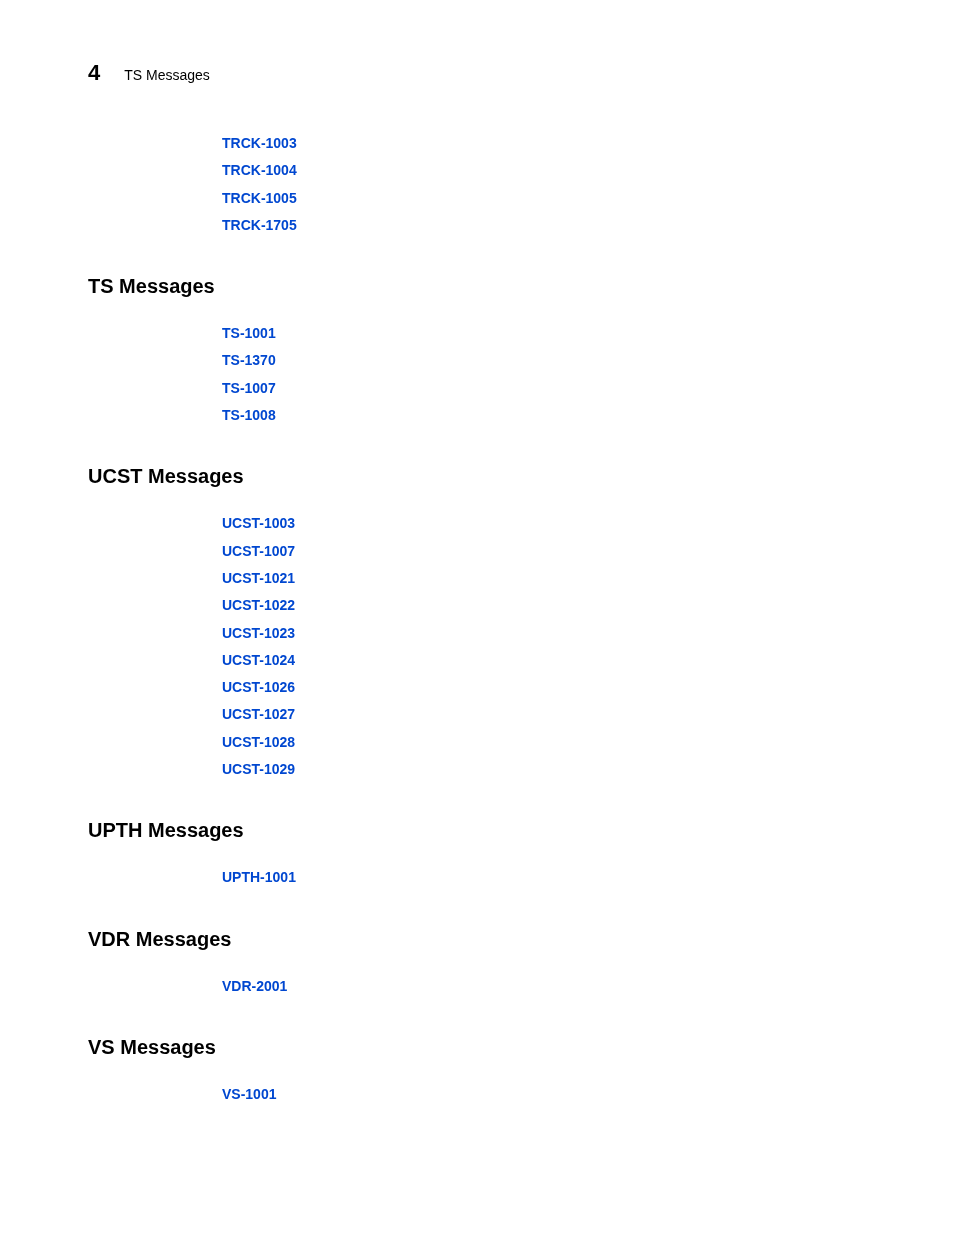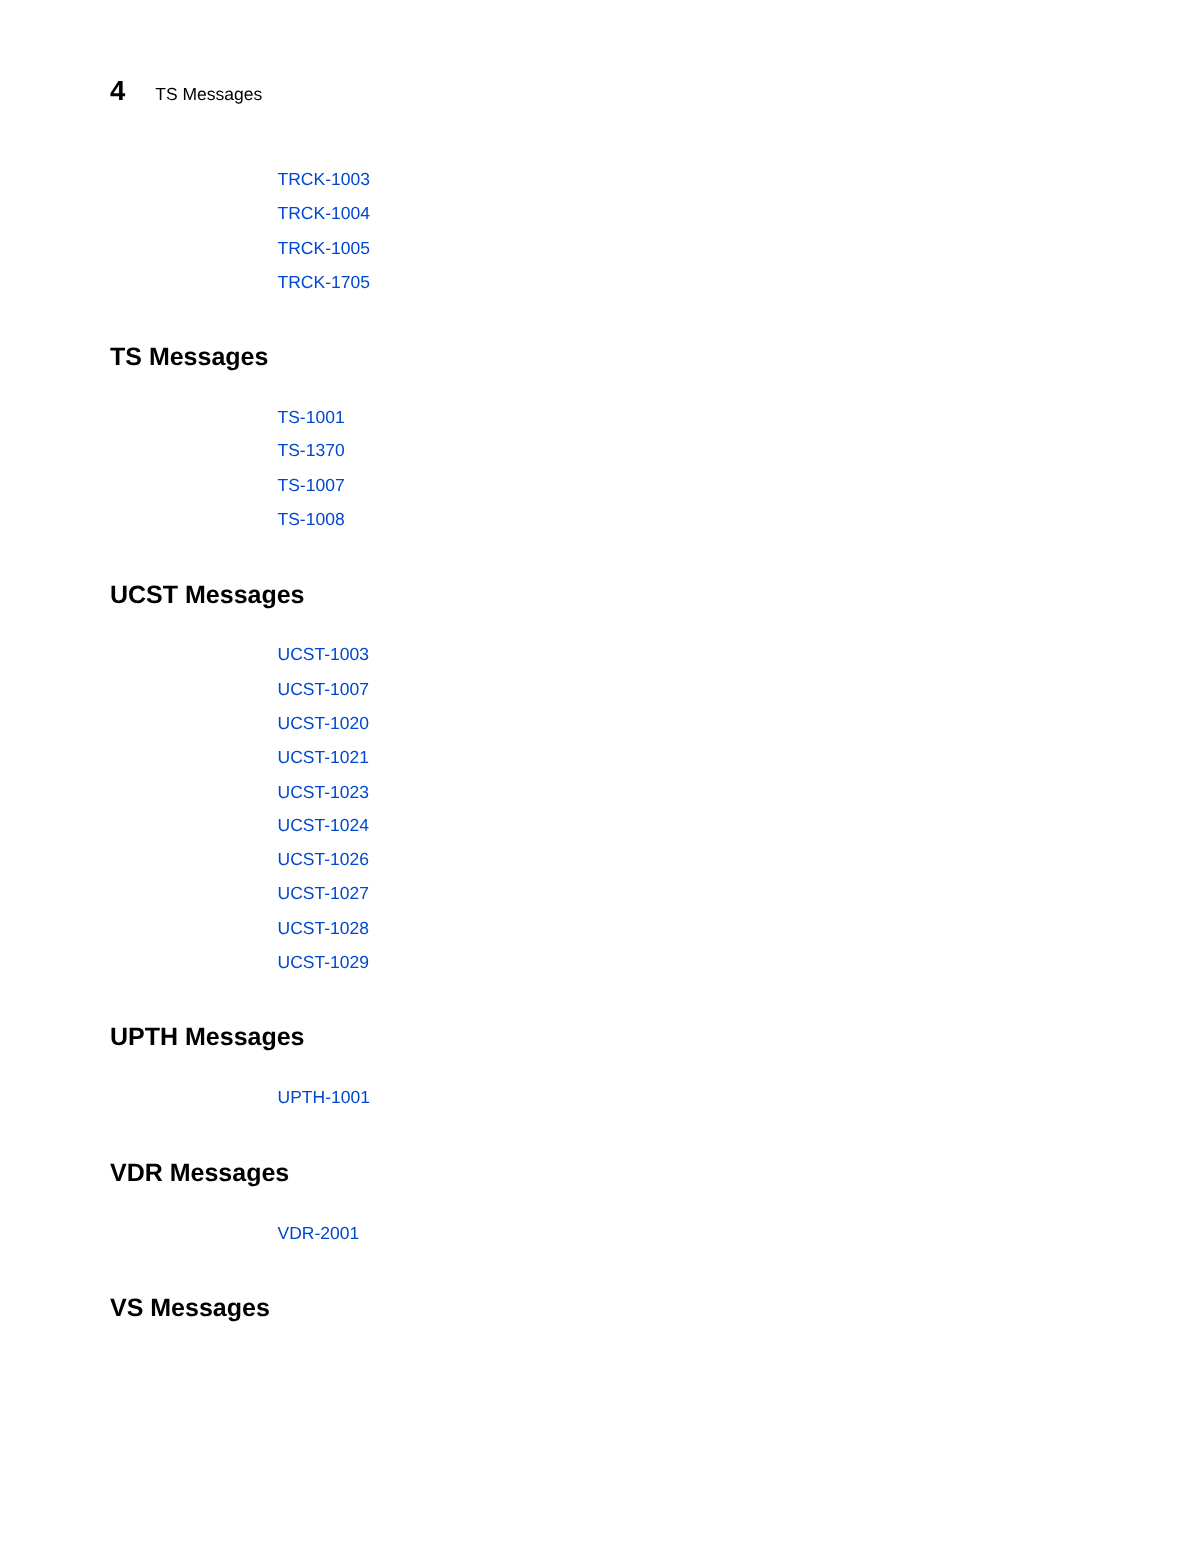--- a/index.html
+++ b/index.html
@@ -35,20 +35,21 @@
     }
     .link-group {
       margin-left: 134px;
       margin-bottom: 36px;
     }
     .link-item {
       color: #0047d0;
       font-size: 14px;
       line-height: 1.95;
       cursor: pointer;
+      font-weight: bold;
     }
     .section-heading {
       font-size: 20px;
       font-weight: bold;
       color: #000;
       margin-bottom: 22px;
       margin-top: 2px;
     }
   </style>
 </head>
@@ -73,35 +74,38 @@
     <div class="link-item">TS-1001</div>
     <div class="link-item">TS-1370</div>
     <div class="link-item">TS-1007</div>
     <div class="link-item">TS-1008</div>
   </div>
 
   <div class="section-heading">UCST Messages</div>
   <div class="link-group">
     <div class="link-item">UCST-1003</div>
     <div class="link-item">UCST-1007</div>
-    <div class="link-item">UCST-1020</div>
     <div class="link-item">UCST-1021</div>
+    <div class="link-item">UCST-1022</div>
     <div class="link-item">UCST-1023</div>
     <div class="link-item">UCST-1024</div>
     <div class="link-item">UCST-1026</div>
     <div class="link-item">UCST-1027</div>
     <div class="link-item">UCST-1028</div>
     <div class="link-item">UCST-1029</div>
   </div>
 
   <div class="section-heading">UPTH Messages</div>
   <div class="link-group">
     <div class="link-item">UPTH-1001</div>
   </div>
 
   <div class="section-heading">VDR Messages</div>
   <div class="link-group">
     <div class="link-item">VDR-2001</div>
   </div>
 
   <div class="section-heading">VS Messages</div>
+  <div class="link-group">
+    <div class="link-item">VS-1001</div>
+  </div>
 
 </div>
 
 </body></html>

